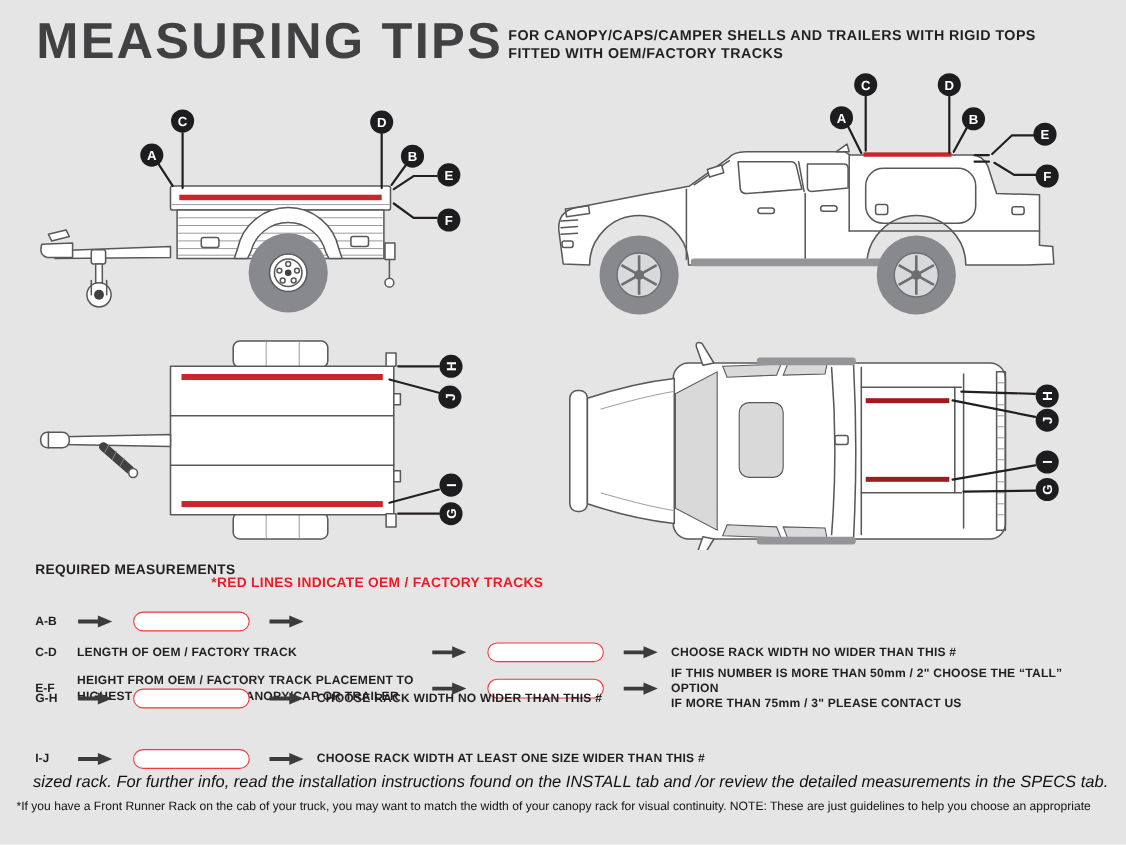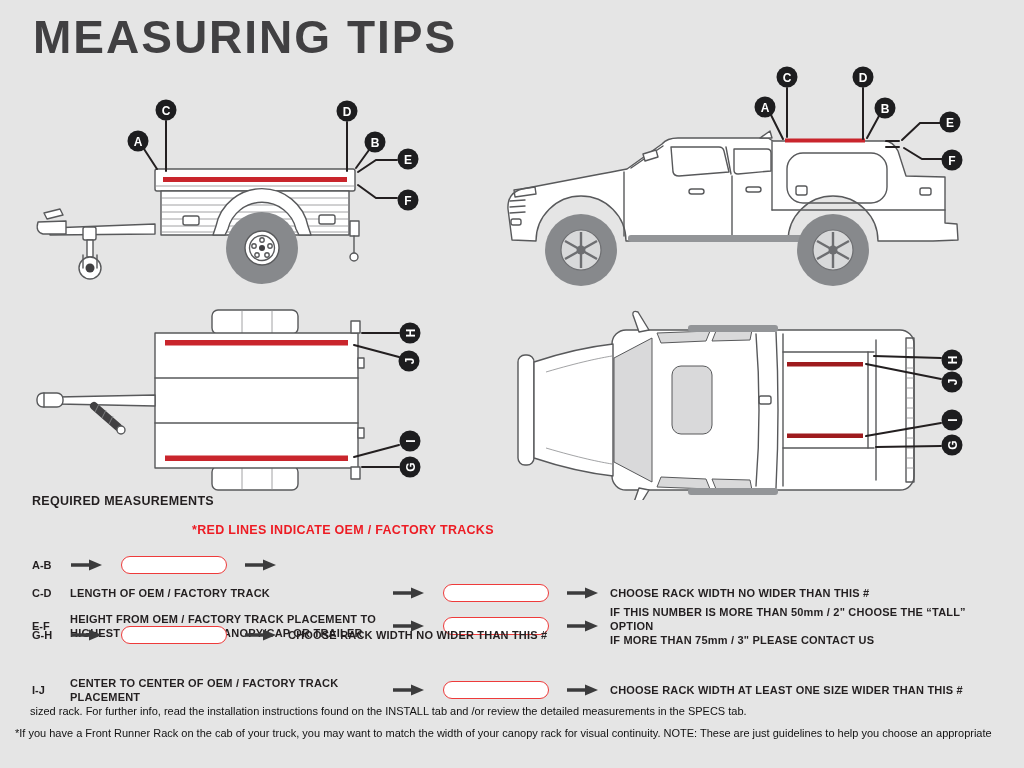--- a/index.html
+++ b/index.html
@@ -20,21 +20,21 @@
   .artw{stroke:#58595b;fill:#ffffff;stroke-width:1.4;stroke-linejoin:round;}
   .thin{stroke:#8a8c8e;stroke-width:.8;fill:none;}
   .leader{stroke:#231f20;stroke-width:2;fill:none;stroke-linecap:round;}
   .marker{fill:#1d1d1f;}
   .marker-letter{fill:#ffffff;font-family:"Liberation Sans",sans-serif;font-size:12px;
                  font-weight:700;text-anchor:middle;}
   .redline{fill:#c9252c;stroke:none;}
   .darkredline{fill:#9e1b1e;stroke:none;}
   .grayfill{fill:#d9d9da;stroke:#58595b;stroke-width:1;}
   
-  .section-heading{position:absolute;left:32px;top:494px;font-size:12.5px;font-weight:700;
+  .section-heading{position:absolute;left:32px;top:511px;font-size:12.5px;font-weight:700;
                    letter-spacing:.3px;color:#231f20;}
   .section-note{position:absolute;left:192px;top:523px;font-size:12.5px;font-weight:700;
                 letter-spacing:.3px;color:#ed1c24;}
   .m-row{position:absolute;left:32px;width:980px;display:flex;align-items:center;}
   .m-id{width:38px;font-size:11px;font-weight:700;flex:0 0 auto;}
   .m-desc{width:322px;font-size:11px;font-weight:700;line-height:14px;
           letter-spacing:.2px;white-space:pre-line;flex:0 0 auto;}
   .m-arrow1{width:51px;flex:0 0 auto;display:flex;align-items:center;}
   .m-pill{width:104px;height:16px;border:1.6px solid #ee3b3b;border-radius:10px;
           background:#fff;flex:0 0 auto;}
@@ -42,28 +42,30 @@
   .m-result{margin-left:12px;font-size:11px;font-weight:700;line-height:14px;
             letter-spacing:.2px;white-space:pre-line;}
   #row-ab{top:551px;height:28px;}
   #row-cd{top:579px;height:28px;}
   #row-ef{top:604px;height:44px;}
   #row-gh{top:621px;height:28px;}
   #row-ij{top:676px;height:28px;}
   .arrow-svg{display:block;}
   
   .footer-1{position:absolute;left:15px;top:726px;font-size:11px;line-height:14px;color:#111;}
-  .footer-2{position:absolute;left:30px;top:704px;font-size:11px;line-height:14px;color:#111;}
+  .footer-2{position:absolute;left:30px;top:704px;font-size:15px;line-height:14px;color:#111;font-style:italic;}
 </style>
 </head>
 <body>
 
 <div id="canvas">
 
   <div class="title">MEASURING TIPS</div>
+  <div class="subtitle">FOR CANOPY/CAPS/CAMPER SHELLS AND TRAILERS WITH RIGID TOPS
+FITTED WITH OEM/FACTORY TRACKS</div>
 
   <svg id="diag-trailer-side" class="diag" viewBox="0 0 420 210">
 
     <path class="artw" d="M30,143 L135,139 L135,149 L30,150 Z"></path>
     <path class="artw" d="M18,137 Q15,147 23,149 L46,149 L46,136 Z"></path>
     <path class="artw" d="M24,128 L40,124 L43,130 L27,134 Z"></path>
     <rect class="artw" x="63" y="142" width="13" height="13" rx="2"></rect>
     <rect class="artw" x="67" y="155" width="6" height="17"></rect>
     <circle class="artw" cx="70" cy="183" r="11"></circle>
     <circle cx="70" cy="183" r="4.5" fill="#414042"></circle>
@@ -368,21 +370,20 @@
         <svg class="arrow-svg" width="32" height="12" viewBox="0 0 32 12">
           <line x1="1" y1="6" x2="20" y2="6" stroke="#3b3b3c" stroke-width="3.5"></line>
           <polygon points="19,0.5 32,6 19,11.5" fill="#3b3b3c"></polygon>
         </svg>
       </div>
     <div class="m-result">CHOOSE RACK WIDTH NO WIDER THAN THIS #</div>
   </div>
 
   <div class="m-row" id="row-ij">
     <div class="m-id">I-J</div>
-    <div class="m-desc">CENTER TO CENTER OF OEM / FACTORY TRACK PLACEMENT</div>
     <div class="m-arrow1">
         <svg class="arrow-svg" width="32" height="12" viewBox="0 0 32 12">
           <line x1="1" y1="6" x2="20" y2="6" stroke="#3b3b3c" stroke-width="3.5"></line>
           <polygon points="19,0.5 32,6 19,11.5" fill="#3b3b3c"></polygon>
         </svg>
       </div>
     <div class="m-pill"></div>
     <div class="m-arrow2">
         <svg class="arrow-svg" width="32" height="12" viewBox="0 0 32 12">
           <line x1="1" y1="6" x2="20" y2="6" stroke="#3b3b3c" stroke-width="3.5"></line>

